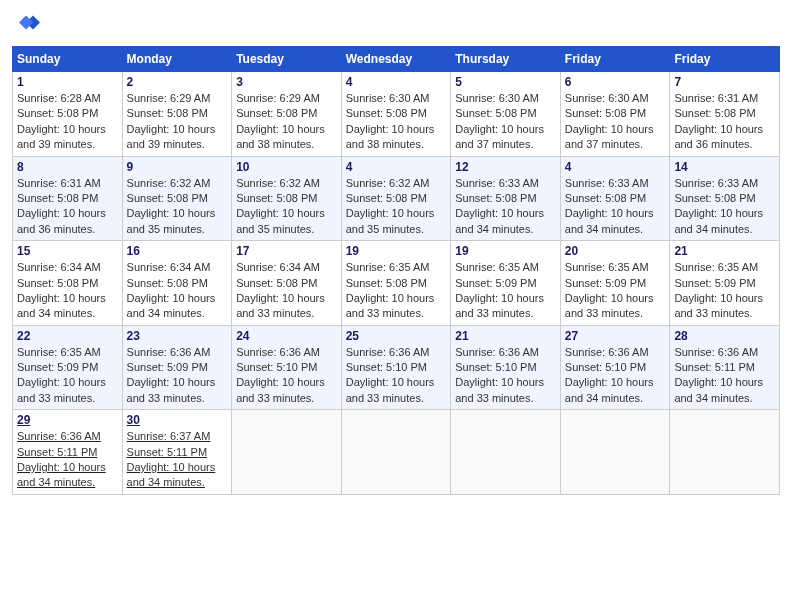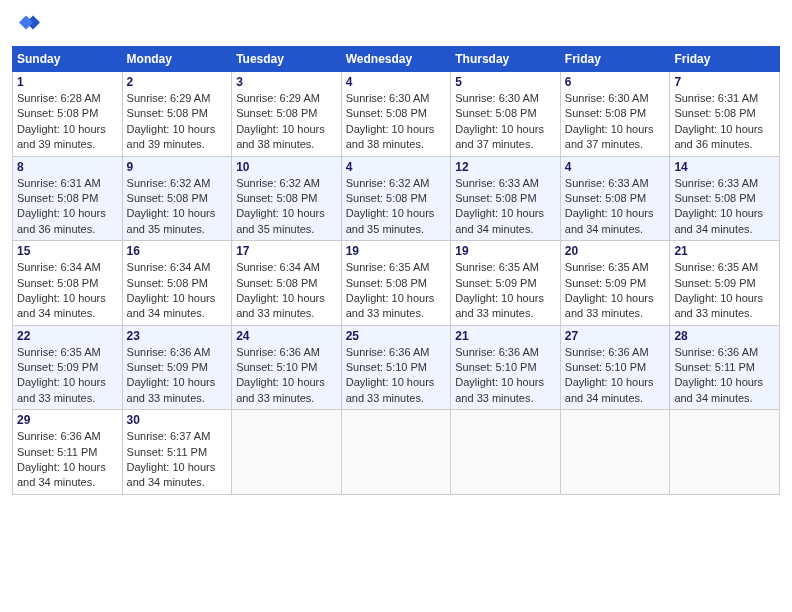--- a/index.html
+++ b/index.html
@@ -85,20 +85,21 @@
     .day-info {
       font-size: 11px;
       color: #333;
       line-height: 1.4;
     }
     .empty-cell {
       background: #f9f9f9 !important;
     }
     .last-row td {
       height: 68px;
+      text-decoration: underline;
     }
   </style>
 </head>
 <body>
 
 <div class="container">
   <div class="header">
     <div class="logo">
       <svg class="logo-icon" viewBox="0 0 40 40">
         <rect x="0" y="0" width="40" height="40" fill="none"></rect>

